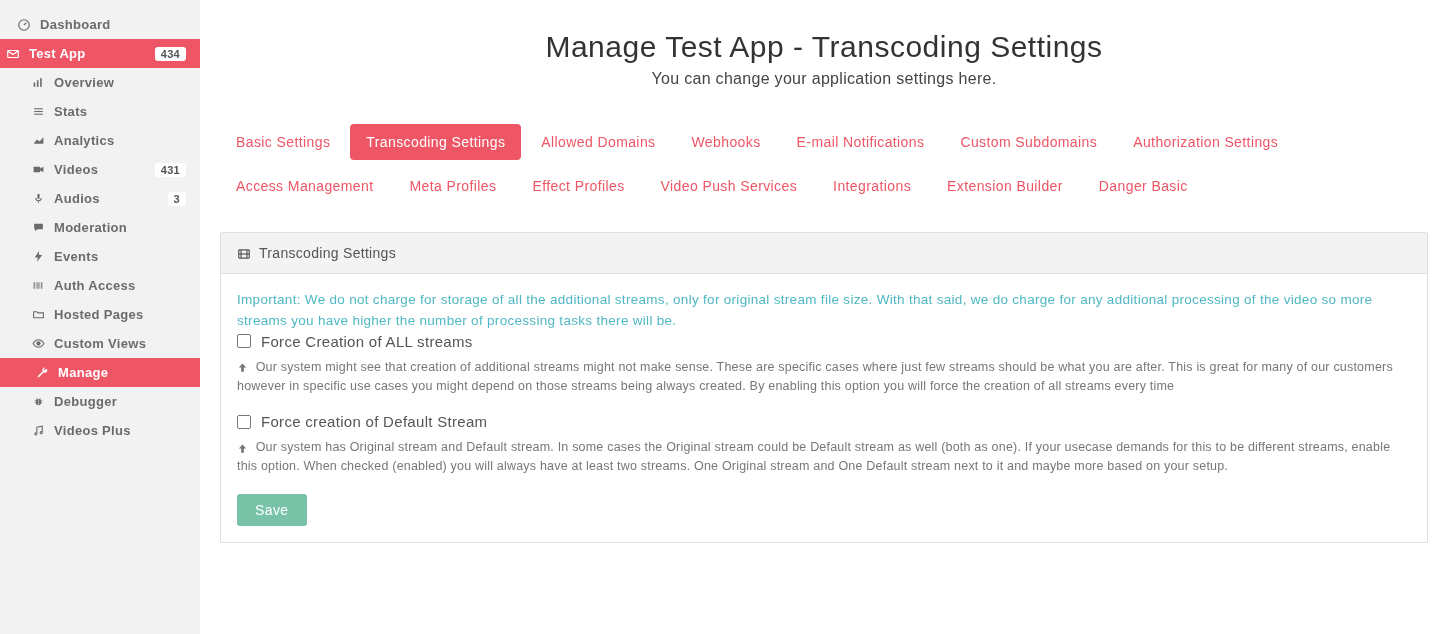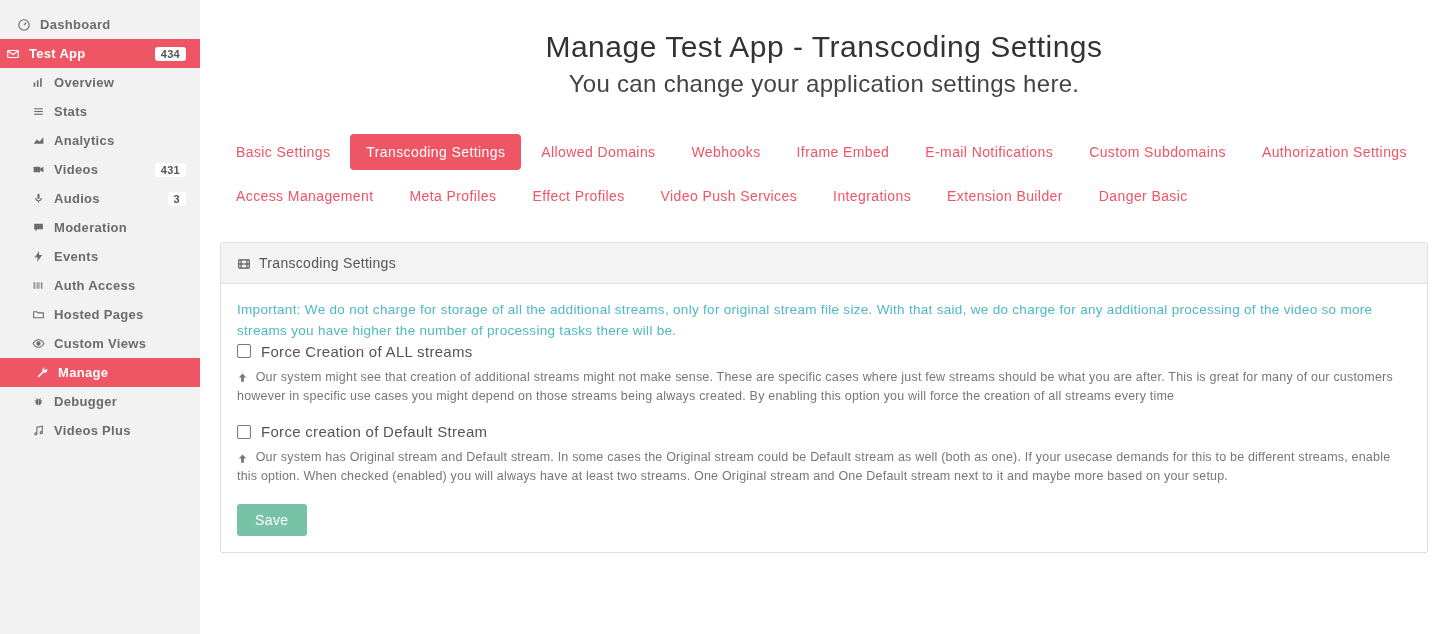--- a/index.html
+++ b/index.html
@@ -63,21 +63,21 @@
   }
   .page-title {
     text-align: center;
     font-size: 30px;
     font-weight: 500;
     color: #333;
     letter-spacing: 0.5px;
   }
   .page-subtitle {
     text-align: center;
-    font-size: 24px;
+    font-size: 16px;
     color: #444;
     margin-top: 6px;
     letter-spacing: 0.3px;
   }
   .tabs {
     margin-top: 36px;
     display: flex;
     flex-wrap: wrap;
     gap: 0;
   }
@@ -322,21 +322,20 @@
 
   <div class="main">
     <h1 class="page-title">Manage Test App - Transcoding Settings</h1>
     <div class="page-subtitle">You can change your application settings here.</div>
 
     <div class="tabs">
       <div class="tab">Basic Settings</div>
       <div class="tab active">Transcoding Settings</div>
       <div class="tab">Allowed Domains</div>
       <div class="tab">Webhooks</div>
-      <div class="tab">Iframe Embed</div>
       <div class="tab">E-mail Notifications</div>
       <div class="tab">Custom Subdomains</div>
       <div class="tab">Authorization Settings</div>
       <div class="tab">Access Management</div>
       <div class="tab">Meta Profiles</div>
       <div class="tab">Effect Profiles</div>
       <div class="tab">Video Push Services</div>
       <div class="tab">Integrations</div>
       <div class="tab">Extension Builder</div>
       <div class="tab">Danger Basic</div>

